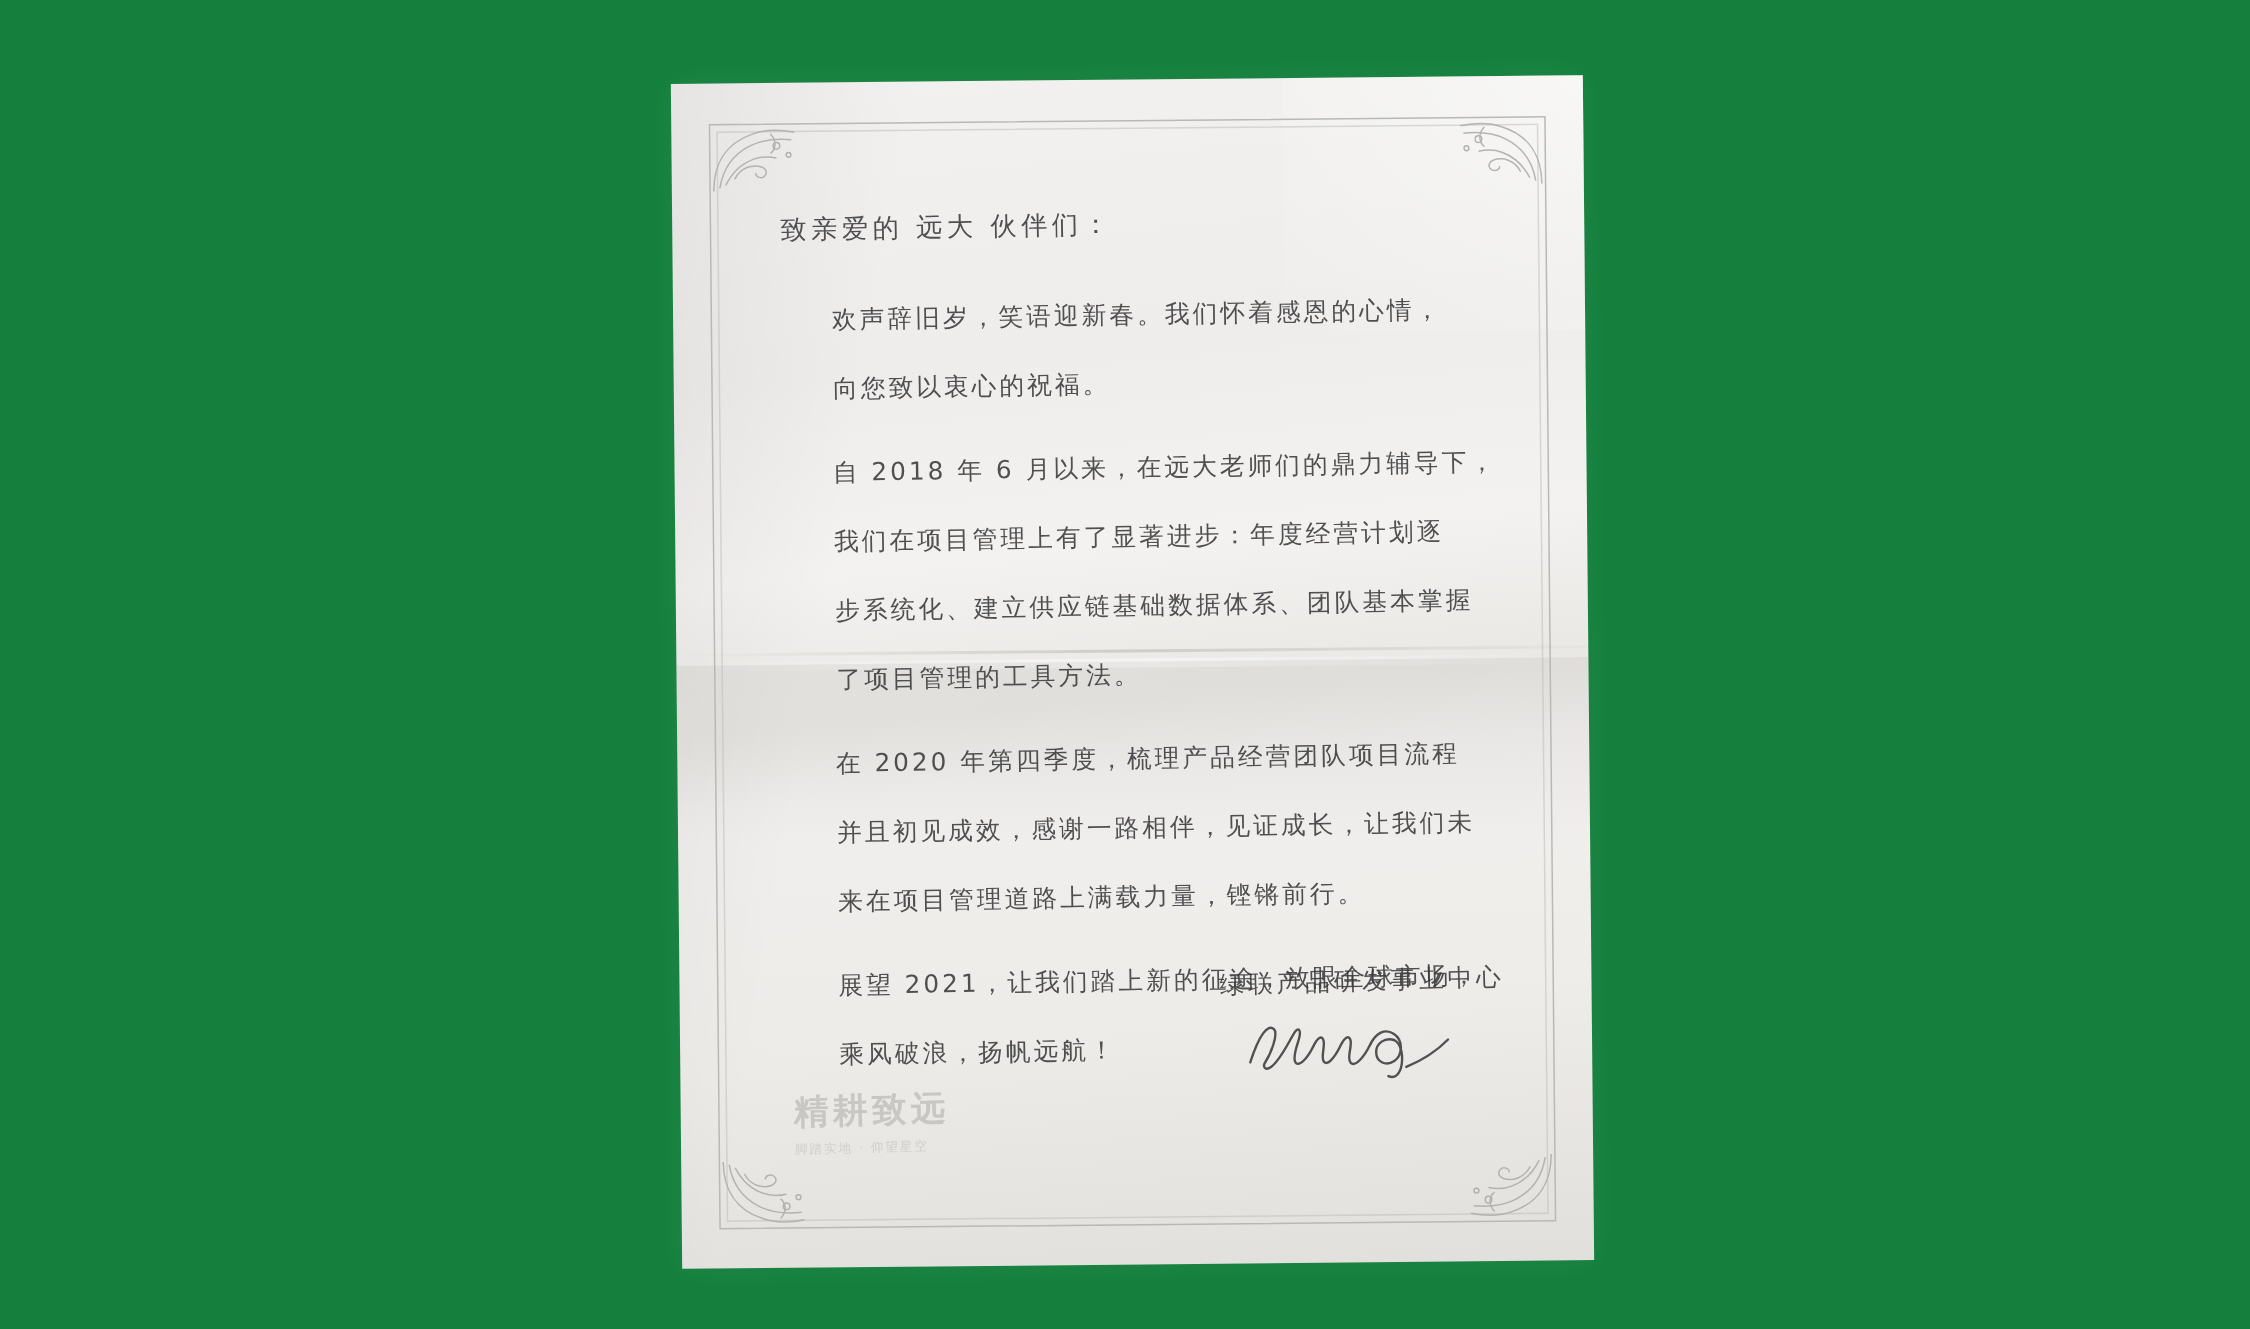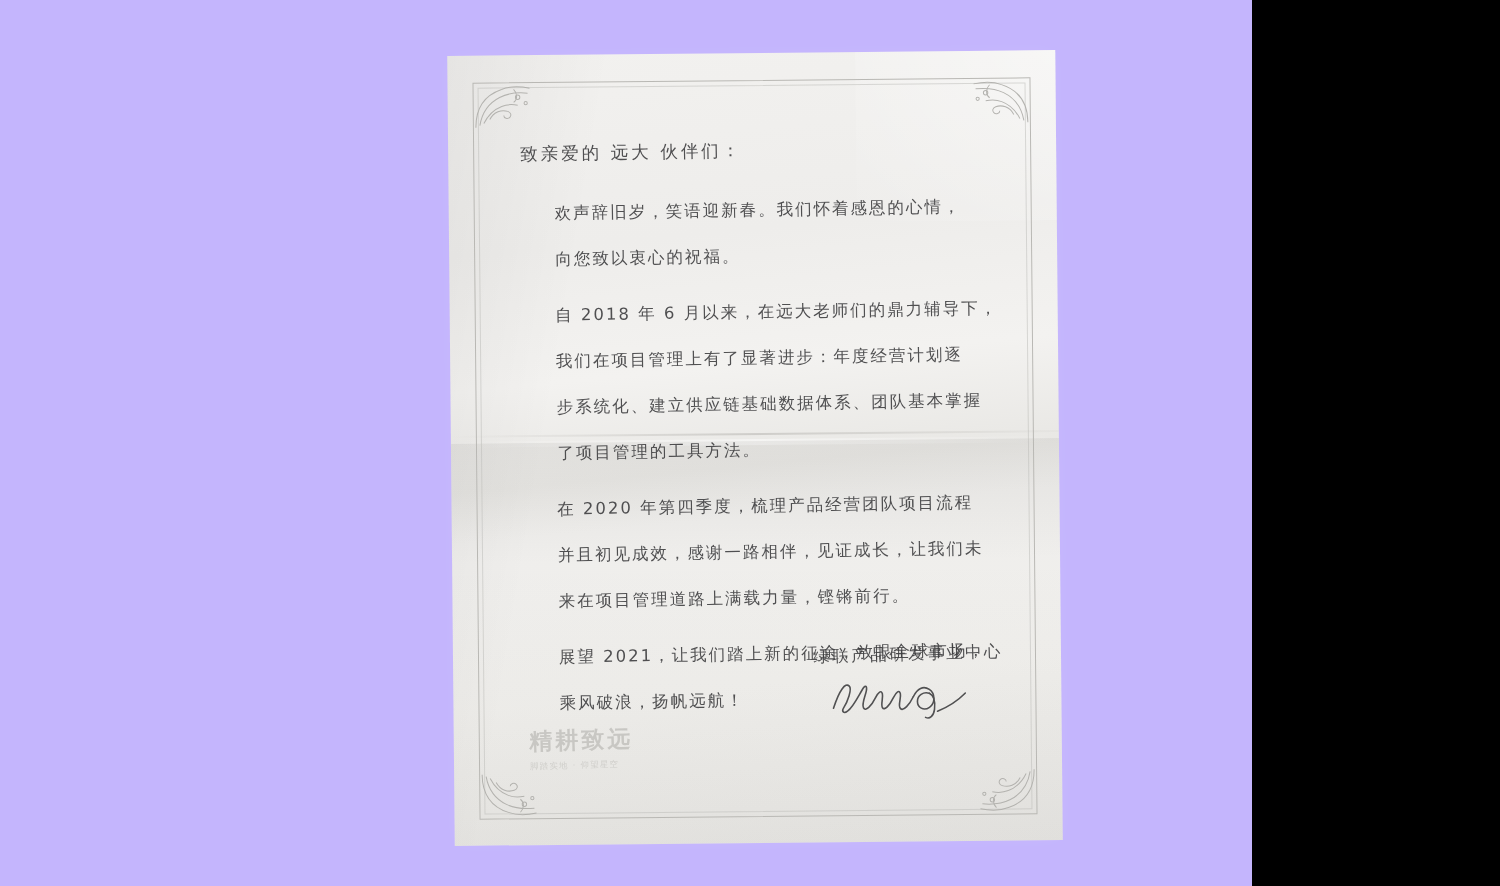--- a/index.html
+++ b/index.html
@@ -9,24 +9,23 @@
     width: 1500px;
     height: 886px;
     overflow: hidden;
   }
   body {
     font-family: "Liberation Sans", sans-serif;
   }
 
   #stage {
     position: relative;
-    width: 1236px;
+    width: 1500px;
     height: 886px;
-    background: #c4b5fd;
-    padding-left: 16px;
+    background: #15803d;
   }
 
   
   .sheet {
     position: absolute;
     left: 451px;
     top: 53px;
     width: 608px;
     height: 790px;
     background:

